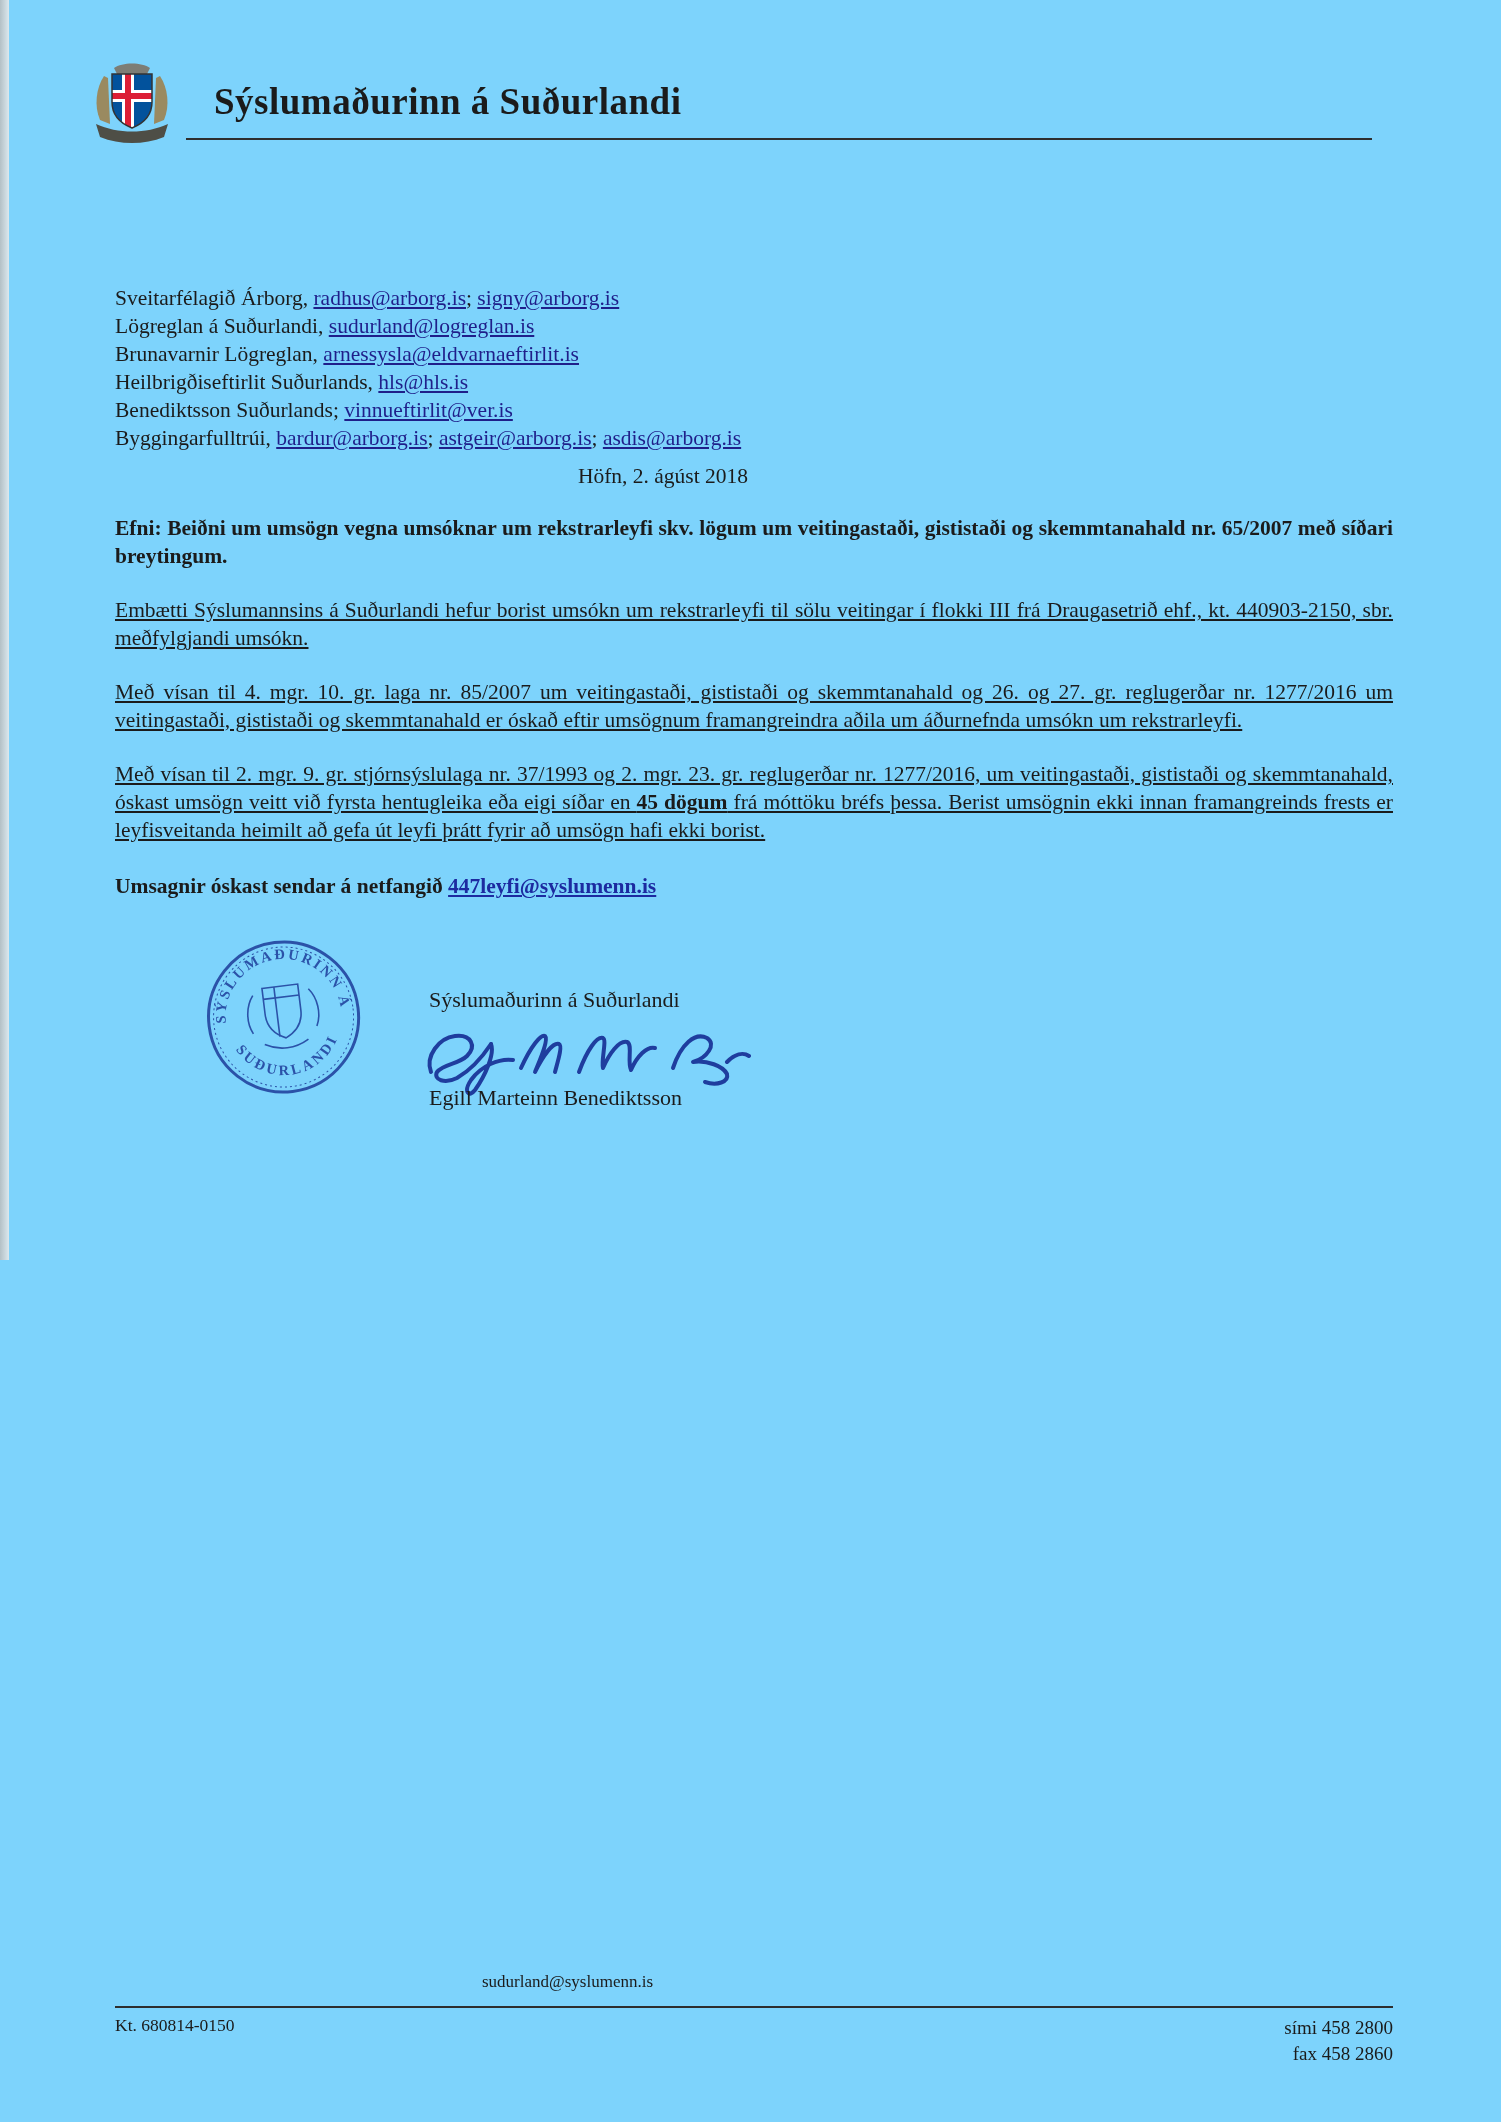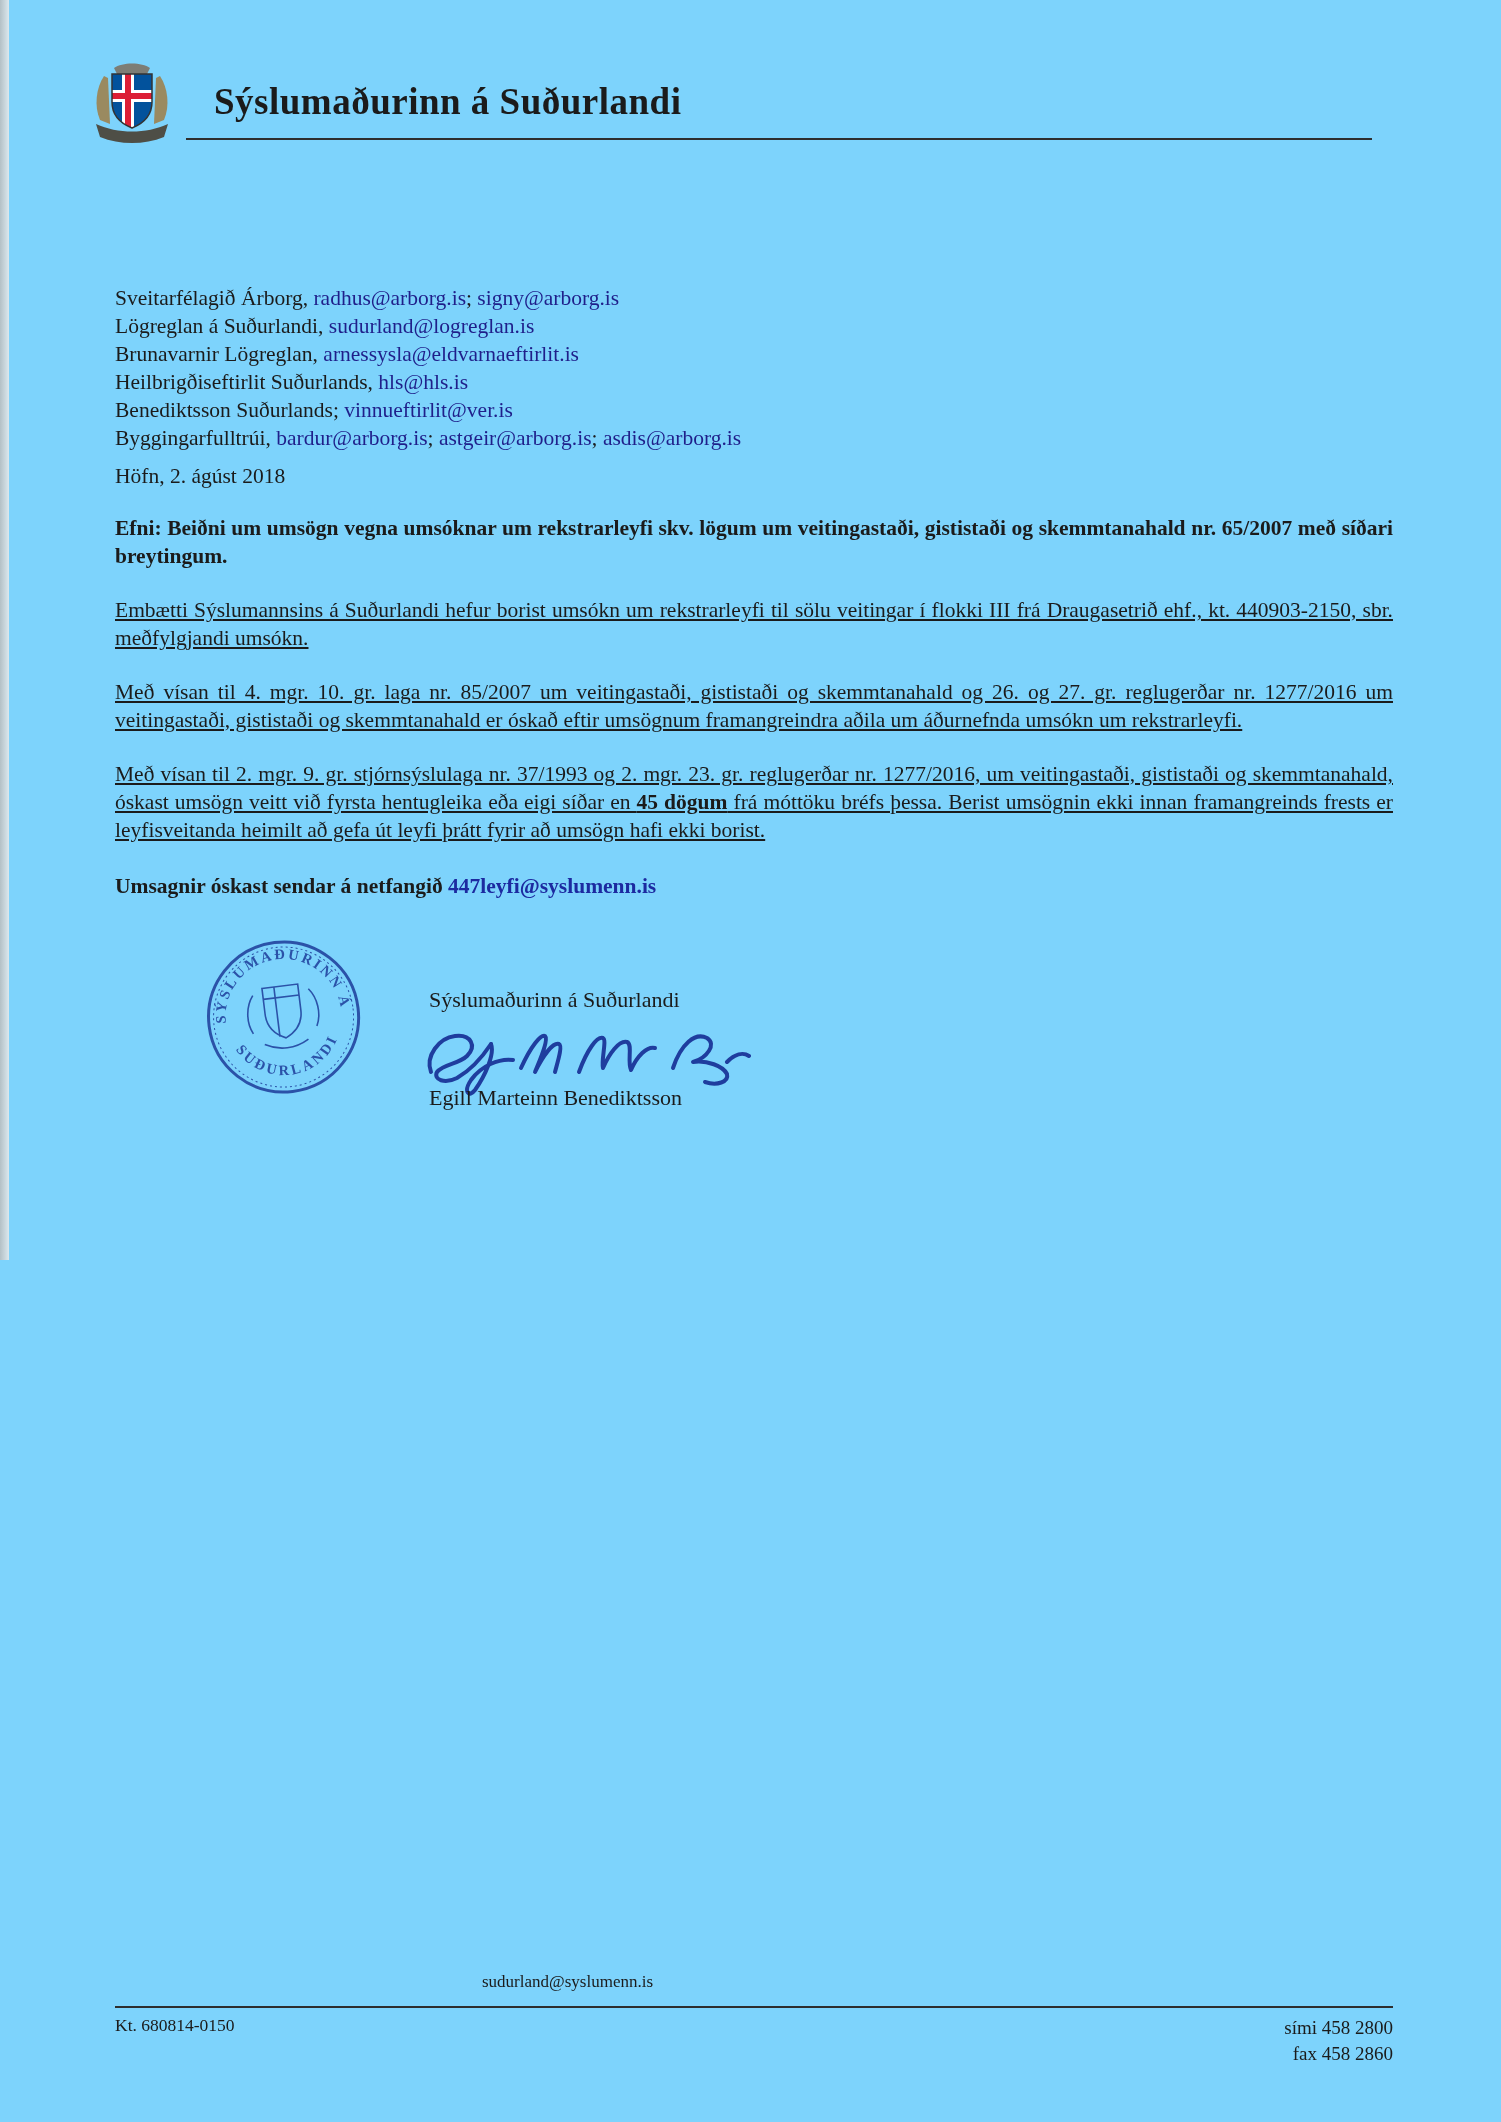--- a/index.html
+++ b/index.html
@@ -20,23 +20,23 @@
   }
   .header-rule {
     position:absolute; left:186px; top:138px; width:1186px; height:2px;
     background:#2e2e2e;
   }
   .content {
     position:absolute; left:115px; top:284px; width:1278px;
     font-size:21.5px; line-height:28px;
   }
   .recip-line { white-space:nowrap; }
-  a.doc-link { color:#1f1f8a; cursor:pointer; }
+  a.doc-link { color:#1f1f8a; text-decoration:underline; cursor:pointer; }
   a.doc-link.bold { font-weight:bold; color:#1c2aa0; }
-  .dateline { text-align:left; padding-right:182px; margin-top:10px; }
+  .dateline { text-align:center; padding-right:182px; margin-top:10px; }
   .subject { font-weight:bold; margin-top:24px; text-align:justify; }
   .para { margin-top:26px; text-align:justify;text-decoration:underline; }
   .request { margin-top:28px; font-weight:bold; }
   .sig-block { margin-top:36px; display:flex; align-items:flex-start; }
   .stamp { margin-left:88px; transform:rotate(-7deg); flex:0 0 auto; }
   .sig-right { margin-left:64px; padding-top:50px; }
   .sig-office { font-size:22px; }
   .sig-svg { display:block; margin:0 0 -16px -8px; }
   .sig-name { font-size:22px; }
   .footer-rule {

